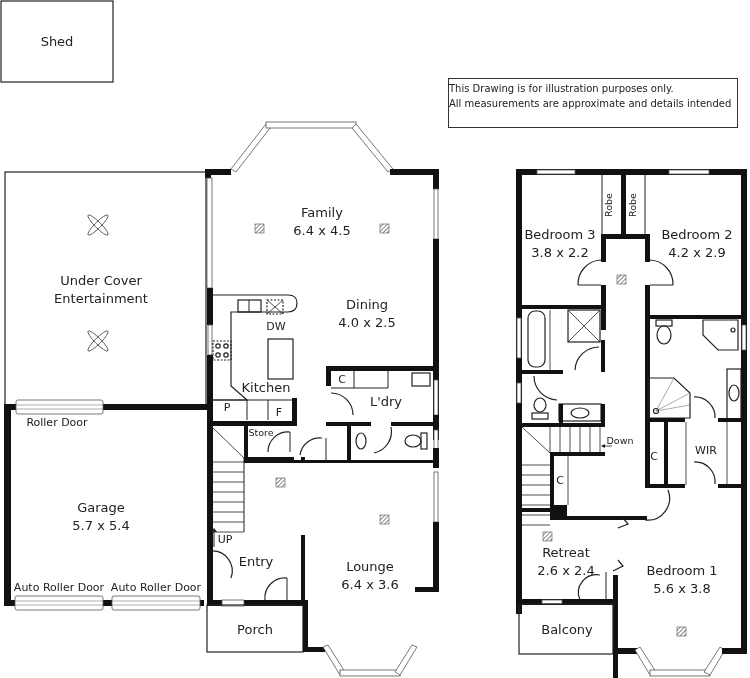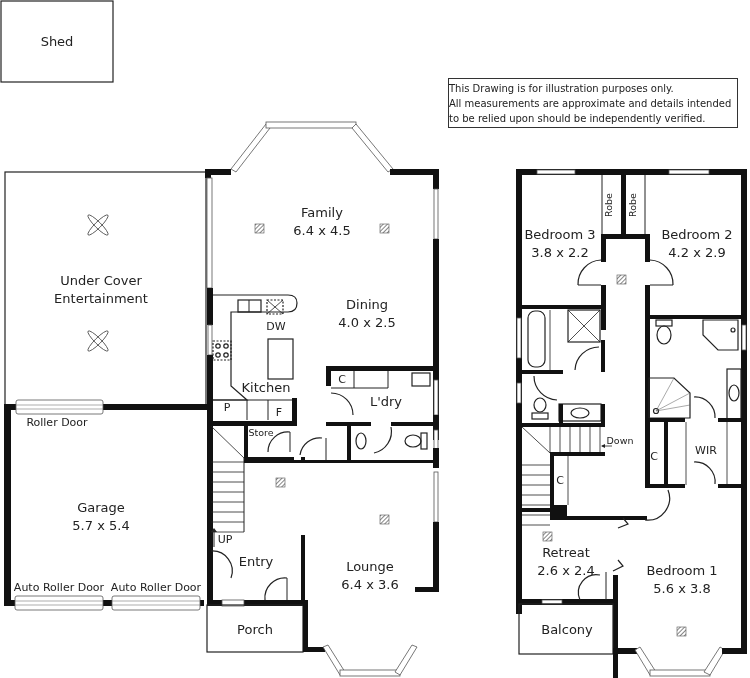--- a/index.html
+++ b/index.html
@@ -14,21 +14,20 @@
   .disc { position:absolute; left:448px; top:78px; width:290px; height:50px; border:1.3px solid #333; box-sizing:border-box;
           font-family:"DejaVu Sans", sans-serif; font-size:10px; line-height:15px; color:#222; padding-top:2px; }
   .disc div { white-space:nowrap; }
 </style>
 </head>
 <body>
 
 <div class="disc">
   <div>This Drawing is for illustration purposes only.</div>
   <div>All measurements are approximate and details intended</div>
-  <div>to be relied upon should be independently verified.</div>
 </div>
 
 <svg width="750" height="678" viewBox="0 0 750 678">
   <defs>
     <pattern id="hatch" width="3" height="3" patternUnits="userSpaceOnUse" patternTransform="rotate(45)">
       <rect width="3" height="3" fill="#fff"></rect>
       <line x1="0" y1="0" x2="0" y2="3" stroke="#444" stroke-width="1.3"></line>
     </pattern>
   </defs>
 

